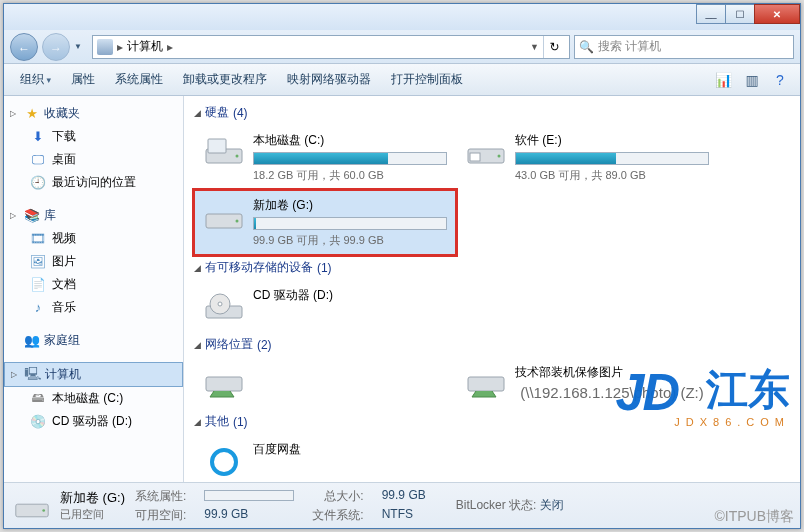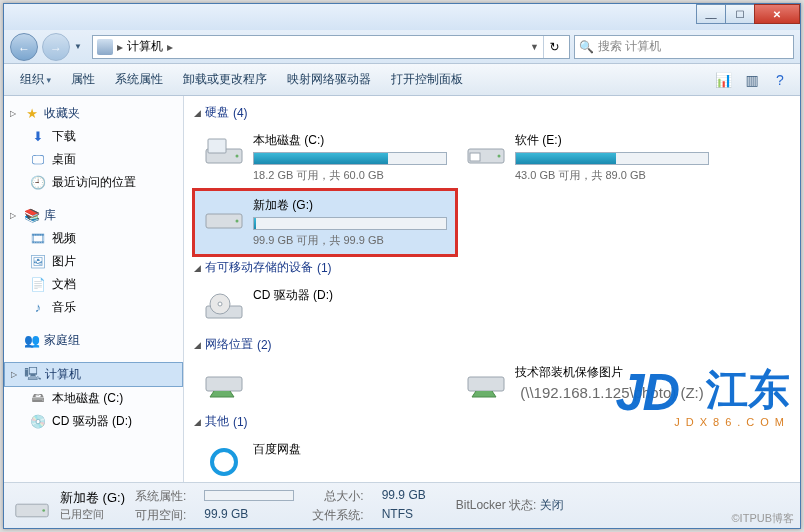--- a/index.html
+++ b/index.html
@@ -78,21 +78,21 @@
 .st-grid{display:grid;grid-template-columns:auto auto auto auto;column-gap:18px;row-gap:2px;font-size:11px;}
 .st-label{color:#6a6a6a;text-align:right;}
 .st-val{color:#2a4a6a;}
 .st-bar{width:90px;height:11px;border:1px solid #a0b0c0;background:#eef2f6;display:inline-block;vertical-align:middle;}
 
 
 .watermark{position:absolute;right:10px;bottom:54px;pointer-events:none;opacity:0.95;}
 .watermark .jd{font-size:52px;font-weight:900;font-style:italic;color:#0a6ad0;letter-spacing:-2px;}
 .watermark .cn{font-size:42px;font-weight:900;color:#0a6ad0;vertical-align:6px;padding-left:28px;}
 .watermark .sub{font-size:11px;letter-spacing:6px;color:#d87a1a;font-weight:normal;margin-top:-6px;text-align:right;}
-.attrib{position:absolute;right:6px;bottom:2px;font-size:11px;color:#999;}
+.attrib{position:absolute;right:6px;bottom:2px;font-size:14px;color:#999;}
 </style>
 </head>
 <body>
 
 <div class="window">
 
   <div class="titlebar">
     <div class="win-btns">
       <div class="win-btn min"></div>
       <div class="win-btn max"></div>

